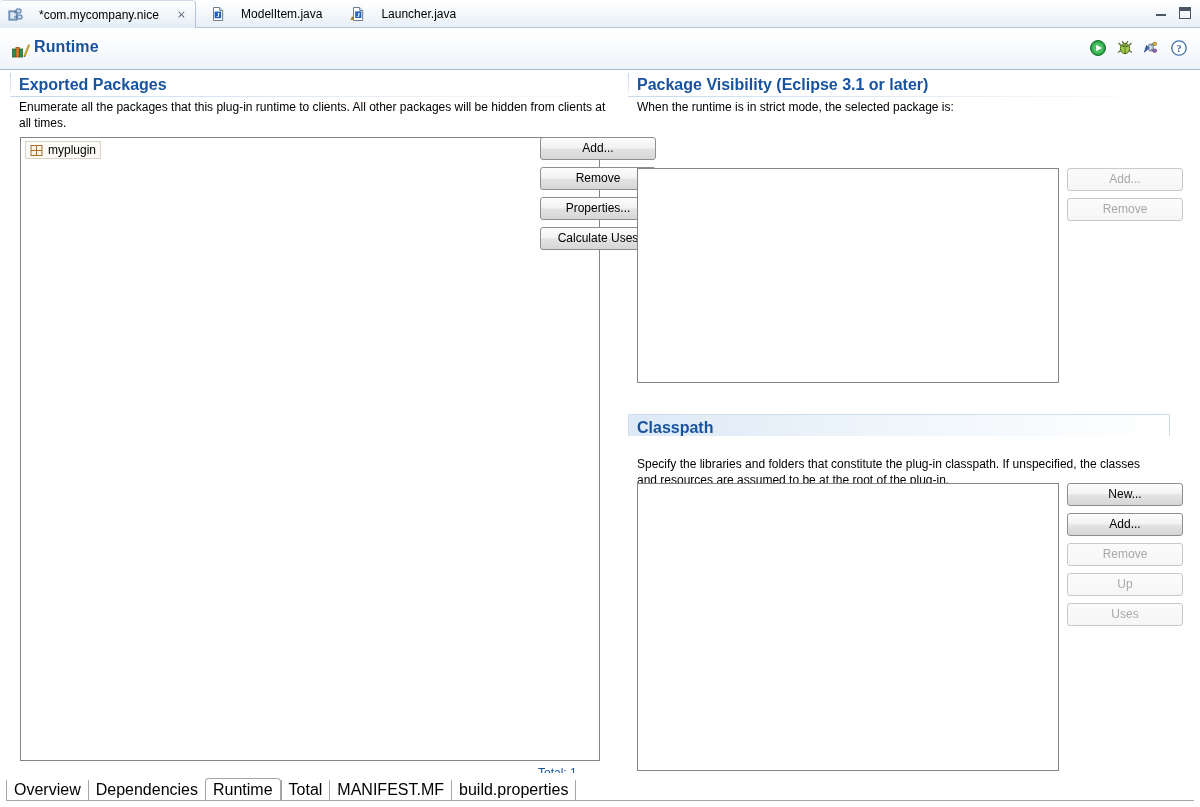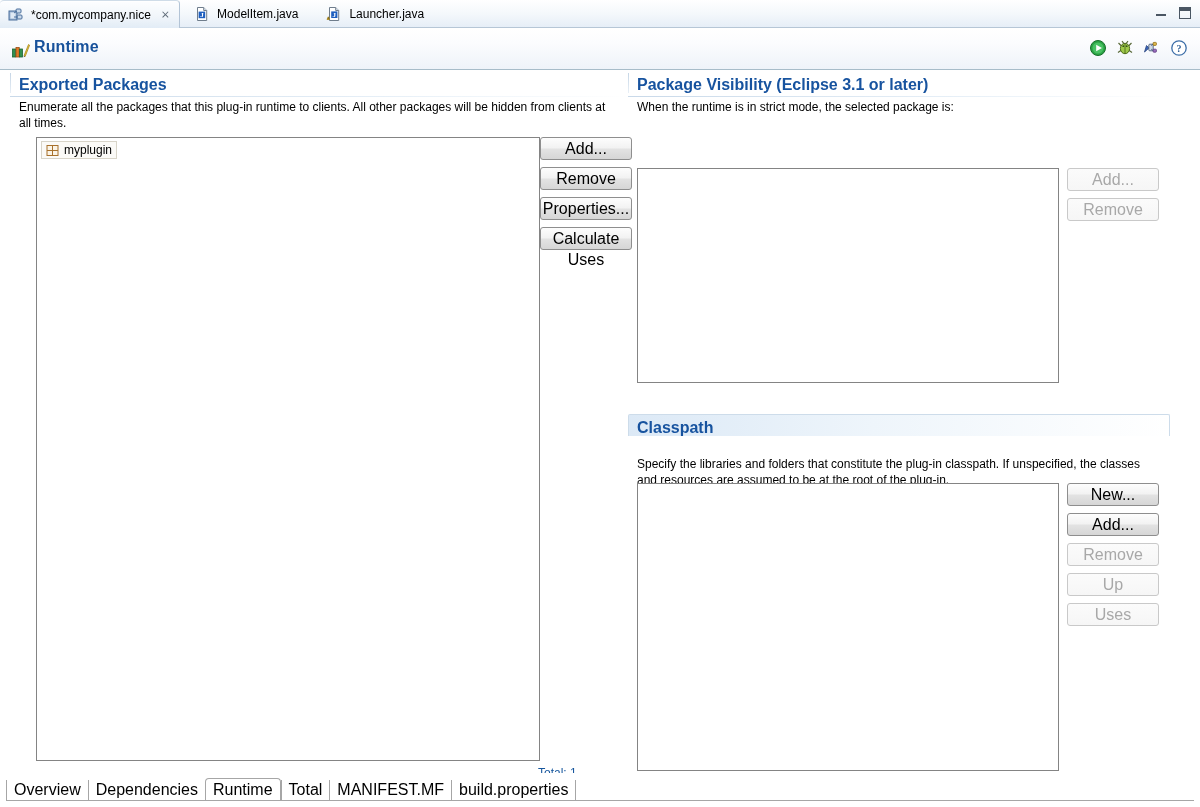--- a/index.html
+++ b/index.html
@@ -14,21 +14,21 @@
   }
 
   
   .editor-tabbar {
     position: absolute; left: 0; top: 0; width: 1200px; height: 28px;
     background: linear-gradient(to bottom, #ffffff 0%, #f3f7fb 55%, #e6eef7 100%);
     border-bottom: 1px solid #b6c6d6;
   }
   .tabs-left { position: absolute; left: 0; top: 0; height: 28px; display: flex; align-items: stretch; }
   .etab {
-    display: flex; align-items: center; gap: 7px;
+    display: flex; align-items: center; gap: 15px;
     padding: 0 9px 0 7px; height: 28px;
     font-size: 12px; color: #000; white-space: nowrap;
     position: relative;
   }
   .etab.active {
     background: linear-gradient(to bottom, #fdfeff 0%, #f0f5fa 60%, #e2ecf6 100%);
     border-right: 1px solid #b3c4d6;
     border-top: 1px solid #cfdce8;
     border-top-left-radius: 4px; border-top-right-radius: 4px;
     box-shadow: inset 0 1px 0 #ffffff;
@@ -117,22 +117,22 @@
   .list-item {
     display: flex; align-items: center; gap: 5px;
     padding: 1px 4px; margin: 3px 4px;
     font-size: 12px; white-space: nowrap;
     width: fit-content;
     border: 1px solid #d8d4c8; background: #fbfaf7;
   }
 
   
   .btn {
-    display: block; width: 92px; height: 23px; line-height: 21px;
-    text-align: center; font-size: 16px; color: #000;
+    display: block; width: 116px; height: 23px; line-height: 21px;
+    text-align: center; font-size: 12px; color: #000;
     background: linear-gradient(to bottom, #fdfdfd 0%, #f2f2f2 48%, #e3e3e3 52%, #d6d6d6 100%);
     border: 1px solid #8e8e8e; border-radius: 3px;
     cursor: pointer; user-select: none;
   }
   .btn + .btn { margin-top: 7px; }
   .btn.disabled {
     color: #a8a8a8;
     background: linear-gradient(to bottom, #fbfbfb 0%, #f6f6f6 100%);
     border-color: #c9c9c9; cursor: default;
   }
@@ -284,21 +284,21 @@
   <div class="col-left">
     <div class="section" style="position:relative;">
       <div class="section-head" style="height:20px;">
         <div class="sec-sep-left"></div>
         <div class="section-title">Exported Packages</div>
         <div class="sec-underline" style="bottom:-2px;"></div>
       </div>
       <div class="section-desc" style="width:596px;">Enumerate all the packages that this plug-in runtime to clients.  All other packages will be hidden from clients at all times.</div>
 
       <div style="position:absolute;left:10px;top:62px;width:610px;">
-        <div class="listbox" style="position:absolute;left:16px;top:0;width:504px;height:624px;">
+        <div class="listbox" style="position:absolute;left:0;top:0;width:580px;height:624px;">
           <div class="list-item">
             <span style="display:inline-block;width:13px;height:13px;">
               <svg width="13" height="13" viewBox="0 0 13 13">
                 <rect x="1" y="1.5" width="11" height="10" fill="#fbf4e6" stroke="#a8712c" stroke-width="1"></rect>
                 <path d="M6.5 1.5 v10 M1 6.5 h11" stroke="#a8712c" stroke-width="1"></path>
               </svg>
             </span>
             <span>myplugin</span>
           </div>
         </div>

